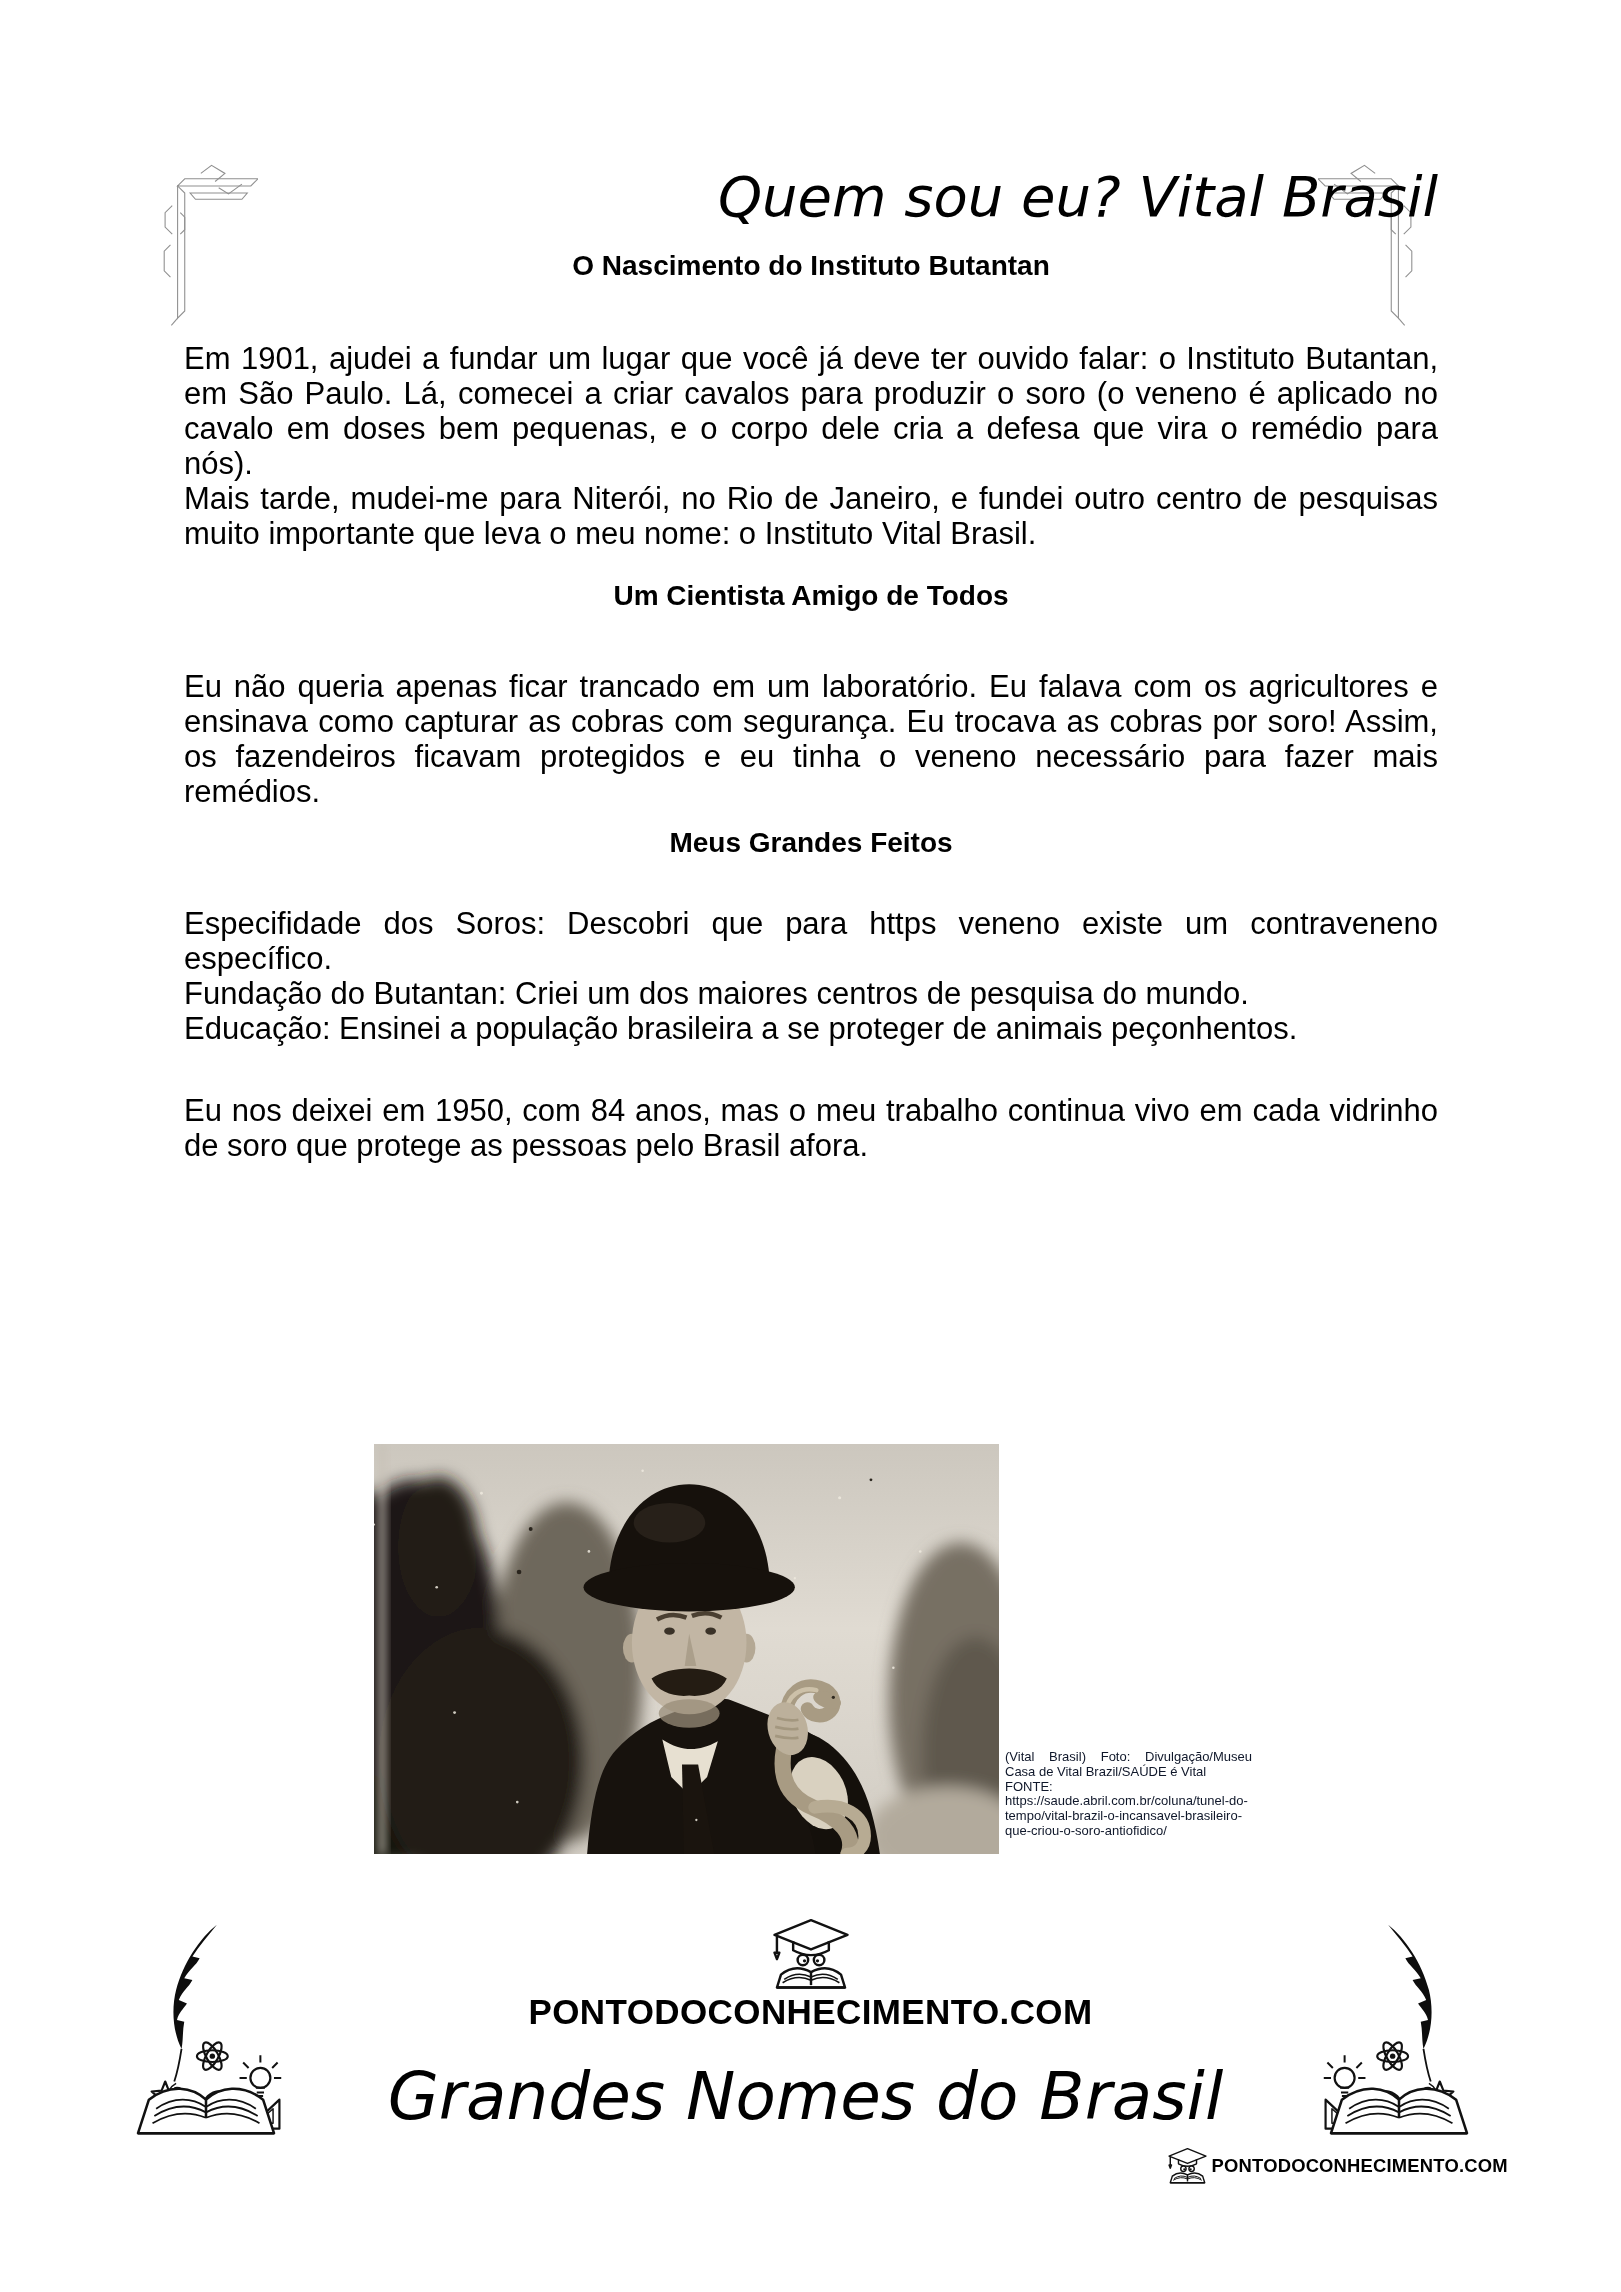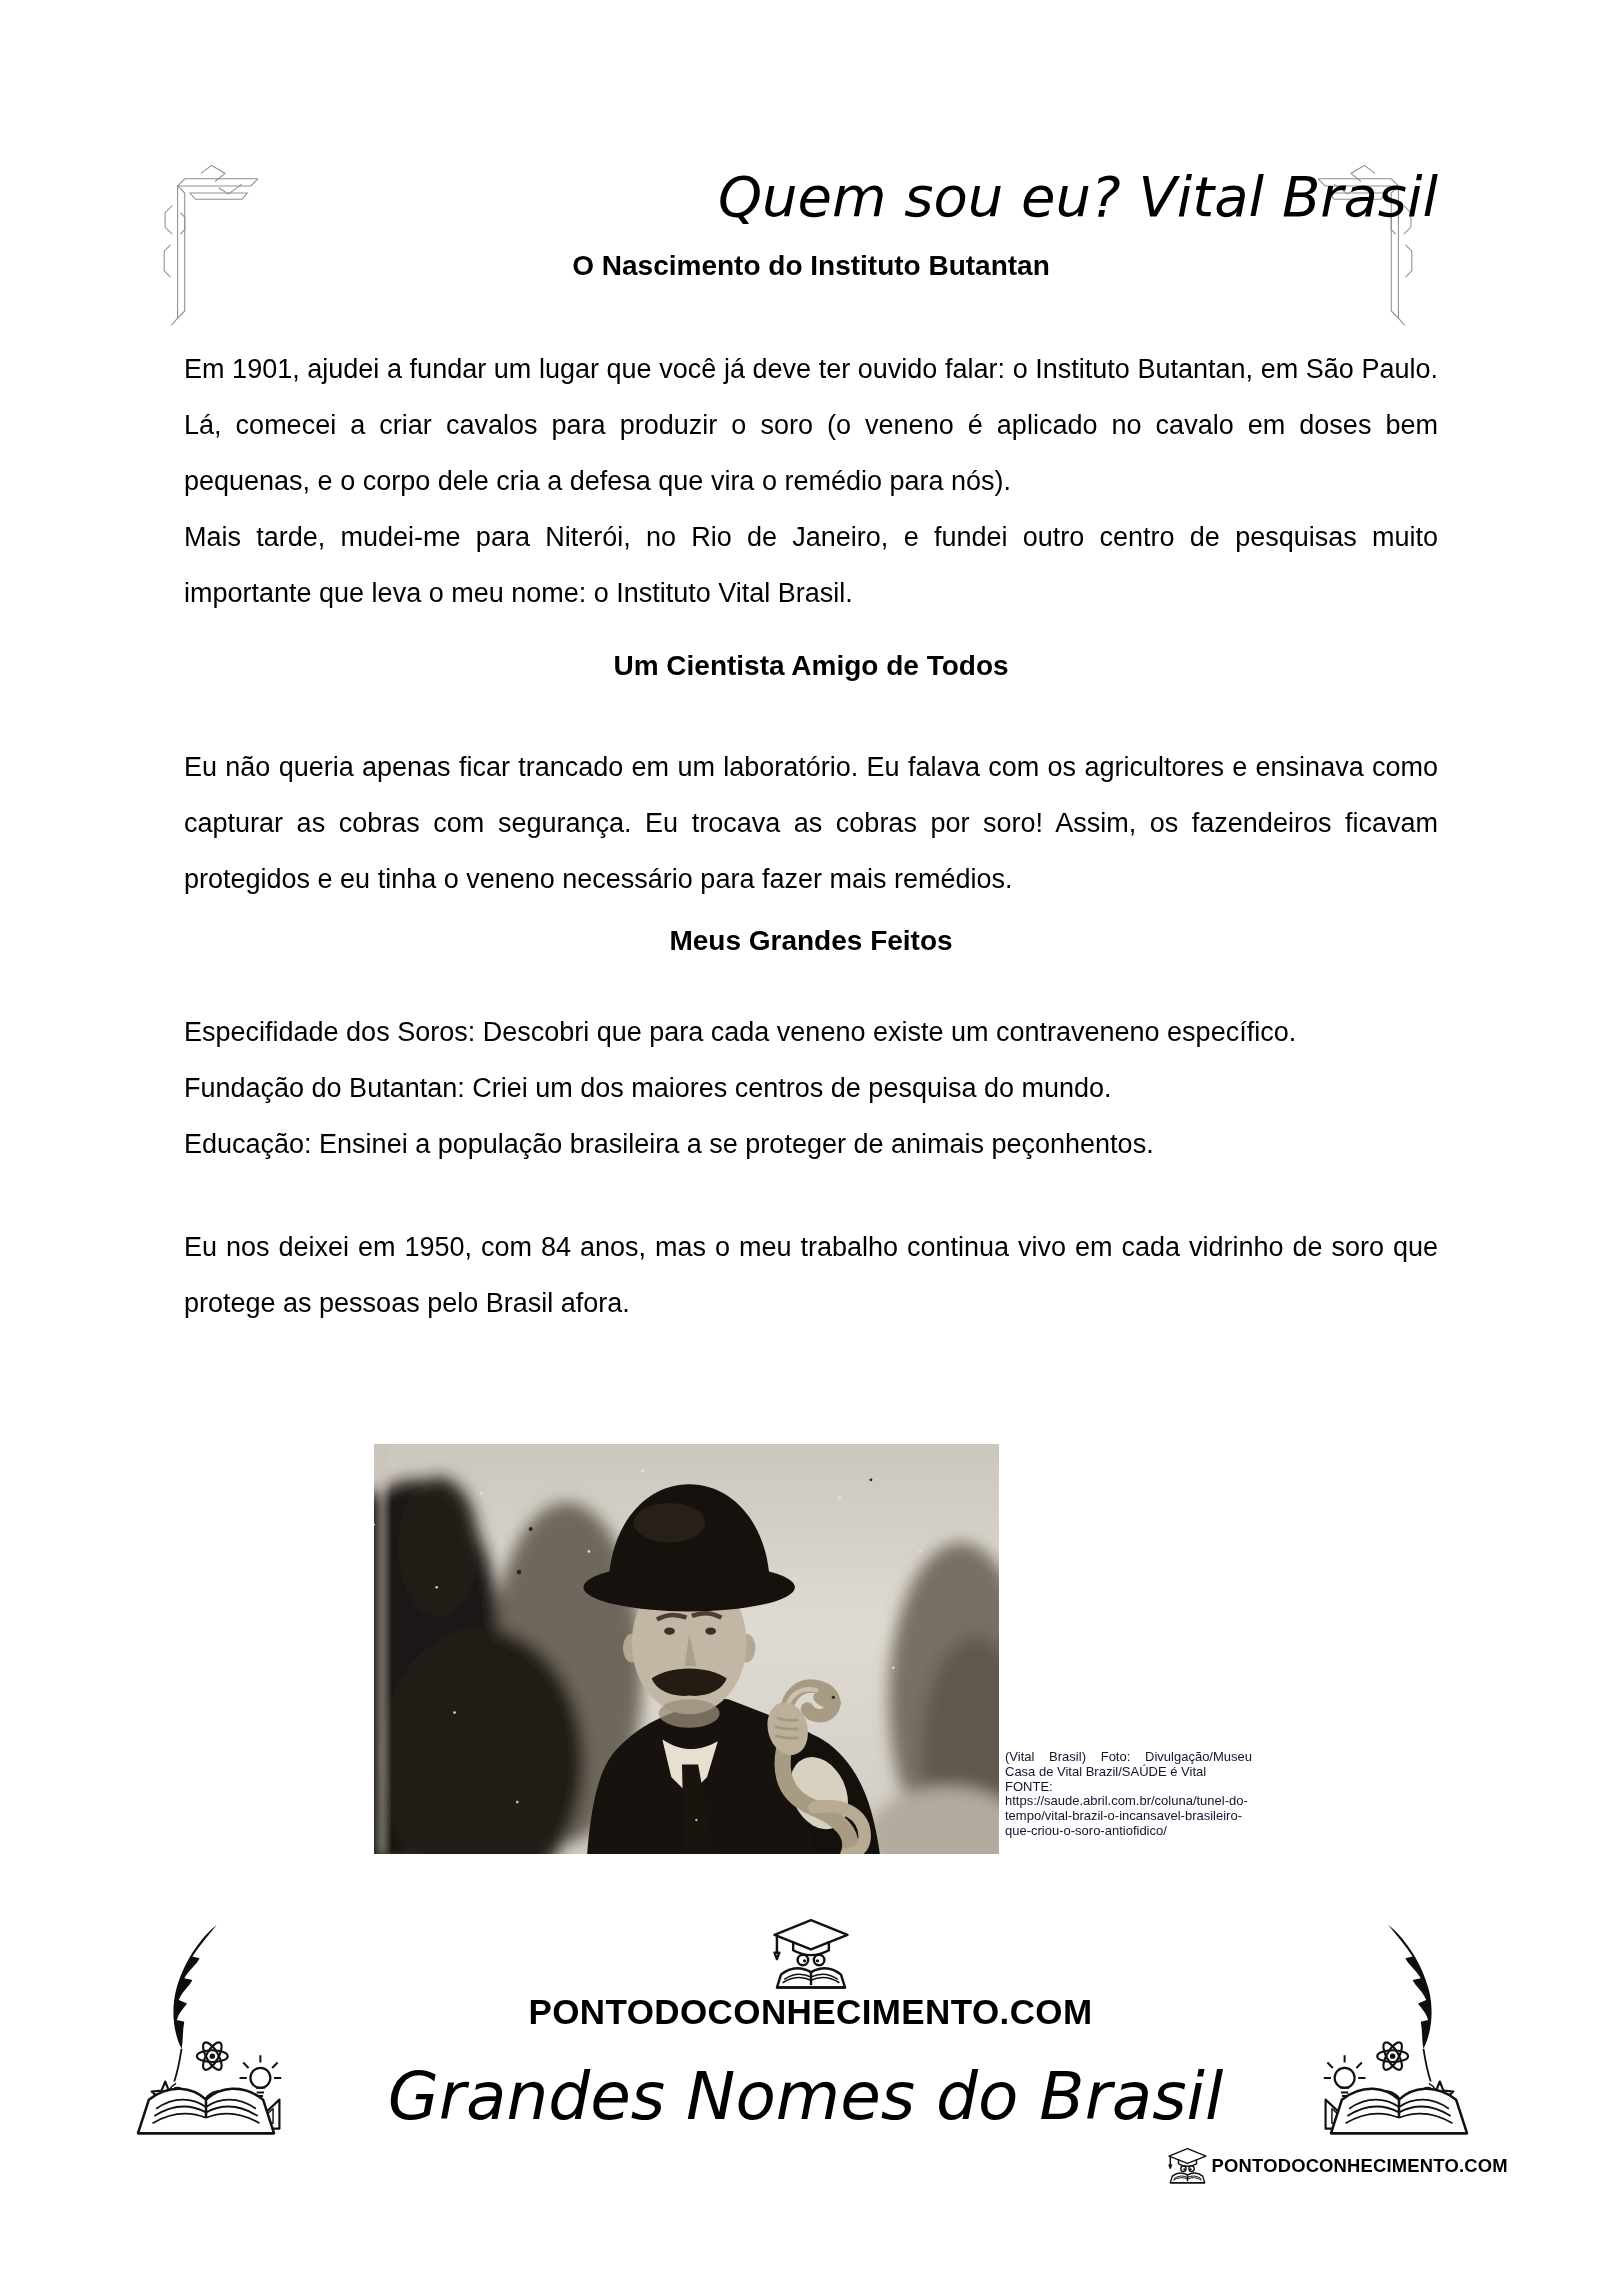--- a/index.html
+++ b/index.html
@@ -10,21 +10,21 @@
   .corner{position:absolute;top:159px;}
   .corner.left{left:124px;}
   .corner.right{left:1318px;transform:scaleX(-1);}
 
   
   .content{position:absolute;left:184px;top:159px;width:1254px;}
   .doc-title{margin:0;text-align:right;font-family:"DejaVu Sans",sans-serif;
              font-style:italic;font-weight:normal;font-size:56px;line-height:75px;}
   .sec-h{margin:18px 0 0 0;text-align:center;font-size:28px;line-height:36px;font-weight:bold;}
   .sec-h.first{margin-top:14.3px;}
-  .content p{margin:0;font-size:27px;line-height:56px;text-align:justify;
+  .content p{margin:0;font-size:31px;line-height:35px;text-align:justify;
              text-justify:inter-word;hyphens:none;}
   p.para-lead{margin-top:57px;}
   p.para-gap{margin-top:55px;}
   p.para-gap2{margin-top:45px;}
   p.para-blank{margin-top:47px;}
 
   
   .photo{position:absolute;left:374px;top:1444px;width:625px;height:410px;display:block;}
   .caption{position:absolute;left:1005px;top:1750px;width:247px;color:#0f172a;
            font-size:13px;line-height:14.8px;text-align:justify;}
@@ -80,21 +80,21 @@
     <h1 class="doc-title">Quem sou eu? Vital Brasil</h1>
 
     <h2 class="sec-h first">O Nascimento do Instituto Butantan</h2>
     <p class="para-lead">Em 1901, ajudei a fundar um lugar que você já deve ter ouvido falar: o Instituto Butantan, em São Paulo. Lá, comecei a criar cavalos para produzir o soro (o veneno é aplicado no cavalo em doses bem pequenas, e o corpo dele cria a defesa que vira o remédio para nós).</p>
     <p>Mais tarde, mudei-me para Niterói, no Rio de Janeiro, e fundei outro centro de pesquisas muito importante que leva o meu nome: o Instituto Vital Brasil.</p>
 
     <h2 class="sec-h" style="margin-top:27px;">Um Cientista Amigo de Todos</h2>
     <p class="para-gap">Eu não queria apenas ficar trancado em um laboratório. Eu falava com os agricultores e ensinava como capturar as cobras com segurança. Eu trocava as cobras por soro! Assim, os fazendeiros ficavam protegidos e eu tinha o veneno necessário para fazer mais remédios.</p>
 
     <h2 class="sec-h" style="margin-top:16px;">Meus Grandes Feitos</h2>
-    <p class="para-gap2">Especifidade dos Soros: Descobri que para cada veneno existe um contraveneno específico.</p>
+    <p class="para-gap2">Especifidade dos Soros: Descobri que para https veneno existe um contraveneno específico.</p>
     <p>Fundação do Butantan: Criei um dos maiores centros de pesquisa do mundo.</p>
     <p>Educação: Ensinei a população brasileira a se proteger de animais peçonhentos.</p>
     <p class="para-blank">Eu nos deixei em 1950, com 84 anos, mas o meu trabalho continua vivo em cada vidrinho de soro que protege as pessoas pelo Brasil afora.</p>
   </div>
 
   <svg class="photo" viewBox="0 0 698 458" preserveAspectRatio="none">
     <defs>
       <linearGradient id="sky" x1="0" y1="0" x2="0" y2="1">
         <stop offset="0" stop-color="#ccc7be"></stop>
         <stop offset="0.45" stop-color="#e0dbd2"></stop>

